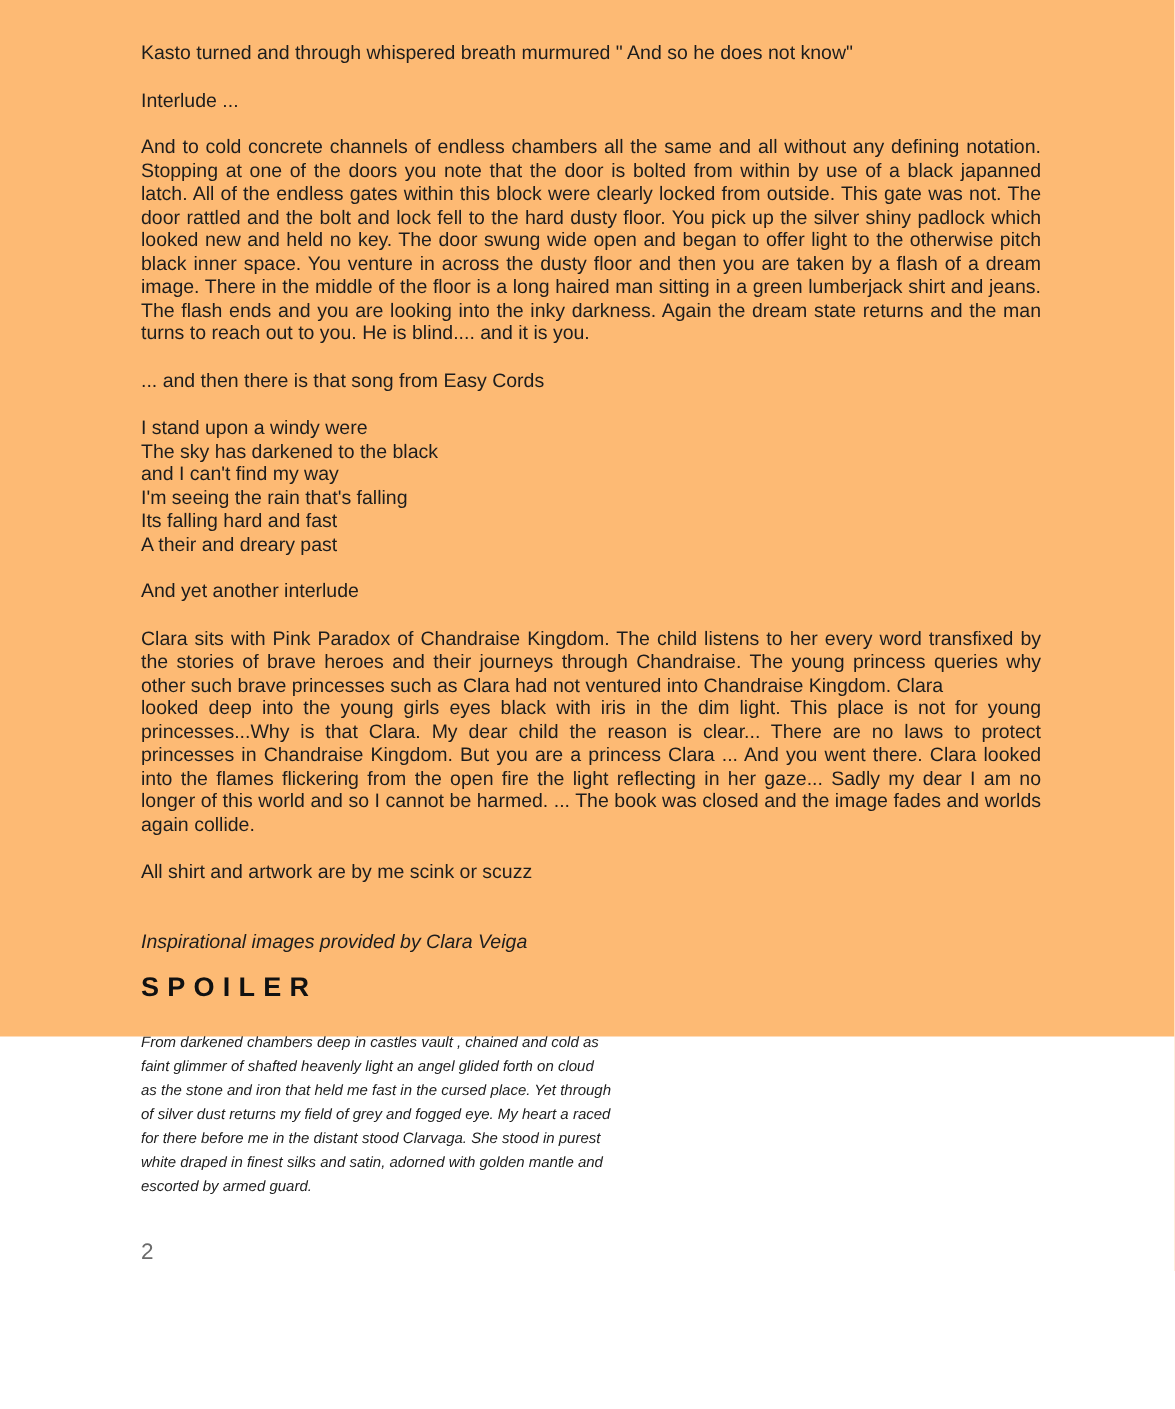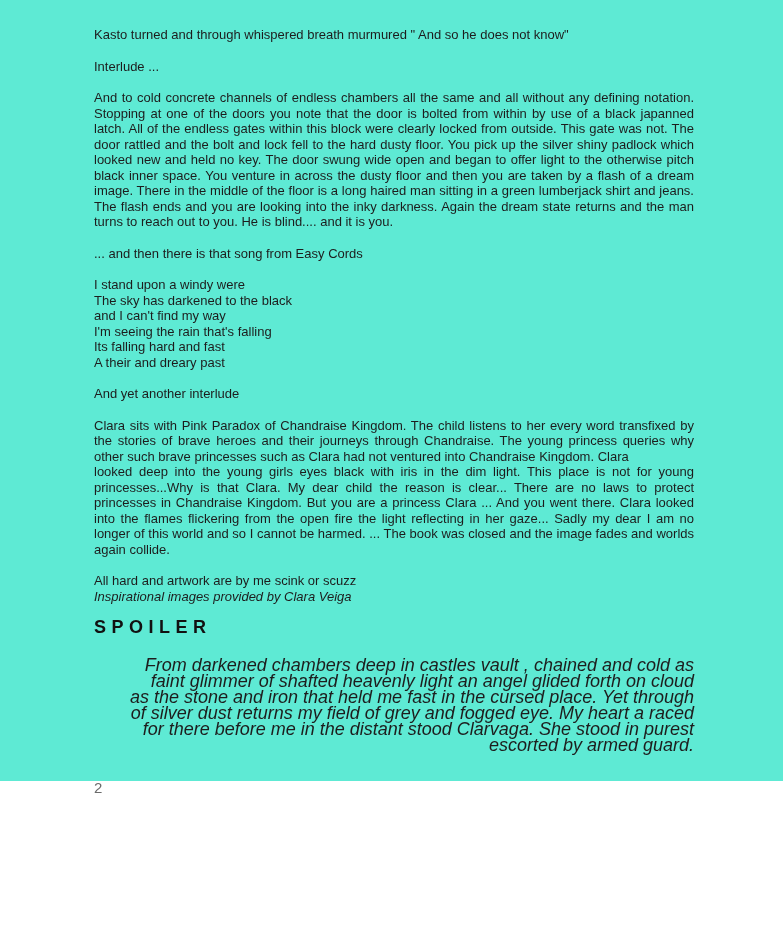--- a/index.html
+++ b/index.html
@@ -10,23 +10,23 @@
   body {
     width: 783px;
     height: 939px;
     font-family: "Liberation Sans", sans-serif;
     color: #1d1d1d;
     overflow: hidden;
   }
   .page {
     box-sizing: border-box;
     width: 783px;
-    height: 781px;
+    height: 691px;
     padding: 27px 89px 0 94px;
-    background: #5eead4;
+    background: #fdba74;
   }
   .para {
     font-size: 13px;
     line-height: 15.5px;
     margin: 0 0 16px 0;
     text-align: left;
     white-space: normal;
   }
   .para.justify {
     text-align: justify;
@@ -39,35 +39,35 @@
   .poem-line {
     white-space: pre;
   }
   .credits {
     font-size: 13px;
     line-height: 15.5px;
     margin: 0 0 14px 0;
   }
   .credit-italic {
     font-style: italic;
+    margin-top: 31px;
   }
   .spoiler-heading {
     font-size: 18px;
     font-weight: bold;
     letter-spacing: 5.5px;
     color: #111111;
     margin: 0 0 21px 0;
     line-height: 18px;
   }
   .spoiler-block {
-    font-size: 18px;
+    font-size: 10px;
     line-height: 16px;
     font-style: italic;
     margin: 0 0 0 0;
-    text-align: right;
   }
   .page-number {
     margin-top: 26px;
     font-size: 15px;
     color: #6b6b6b;
     line-height: 18px;
   }
 </style>
 </head>
 <body>
@@ -89,30 +89,31 @@
     <div class="poem-line">I'm seeing the rain that's falling</div>
     <div class="poem-line">Its falling hard and fast</div>
     <div class="poem-line">A their and dreary past</div>
   </div>
 
   <div class="para">And yet another interlude</div>
 
   <div class="para justify"><span>Clara sits with Pink Paradox of Chandraise Kingdom. The child listens to her every word transfixed by the stories of brave heroes and their journeys through Chandraise. The young princess queries why other such brave princesses such as Clara had not ventured into Chandraise Kingdom. Clara</span><br><span>looked deep into the young girls eyes black with iris in the dim light. This place is not for young princesses...Why is that Clara. My dear child the reason is clear... There are no laws to protect princesses in Chandraise Kingdom. But you are a princess Clara ... And you went there. Clara looked into the flames flickering from the open fire the light reflecting in her gaze... Sadly my dear I am no longer of this world and so I cannot be harmed. ... The book was closed and the image fades and worlds again collide.</span></div>
 
   <div class="credits">
-    <div>All hard and artwork are by me scink or scuzz</div>
+    <div>All shirt and artwork are by me scink or scuzz</div>
     <div class="credit-italic">Inspirational images provided by Clara Veiga</div>
   </div>
 
   <div class="spoiler-heading">SPOILER</div>
 
   <div class="spoiler-block">
     <div class="poem-line">From darkened chambers deep in castles vault , chained and cold as</div>
     <div class="poem-line">faint glimmer of shafted heavenly light an angel glided forth on cloud</div>
     <div class="poem-line">as the stone and iron that held me fast in the cursed place. Yet through</div>
     <div class="poem-line">of silver dust returns my field of grey and fogged eye. My heart a raced</div>
     <div class="poem-line">for there before me in the distant stood Clarvaga. She stood in purest</div>
+    <div class="poem-line">white draped in finest silks and satin, adorned with golden mantle and</div>
     <div class="poem-line">escorted by armed guard.</div>
   </div>
 
   <div class="page-number">2</div>
 
 </div>
 
 </body></html>

